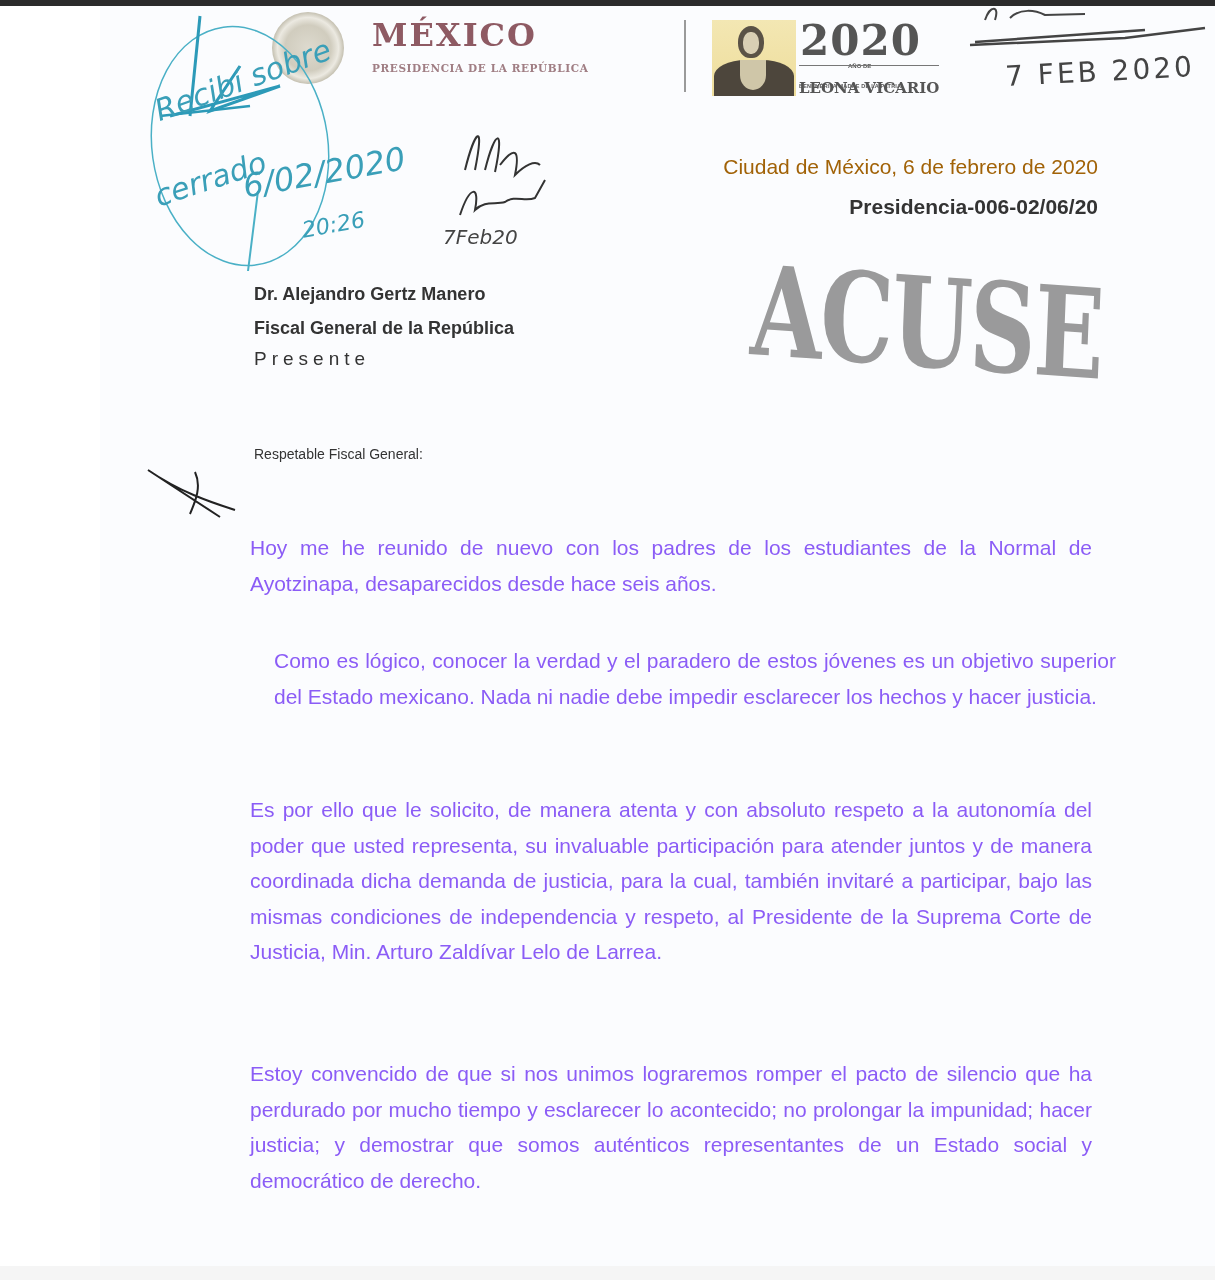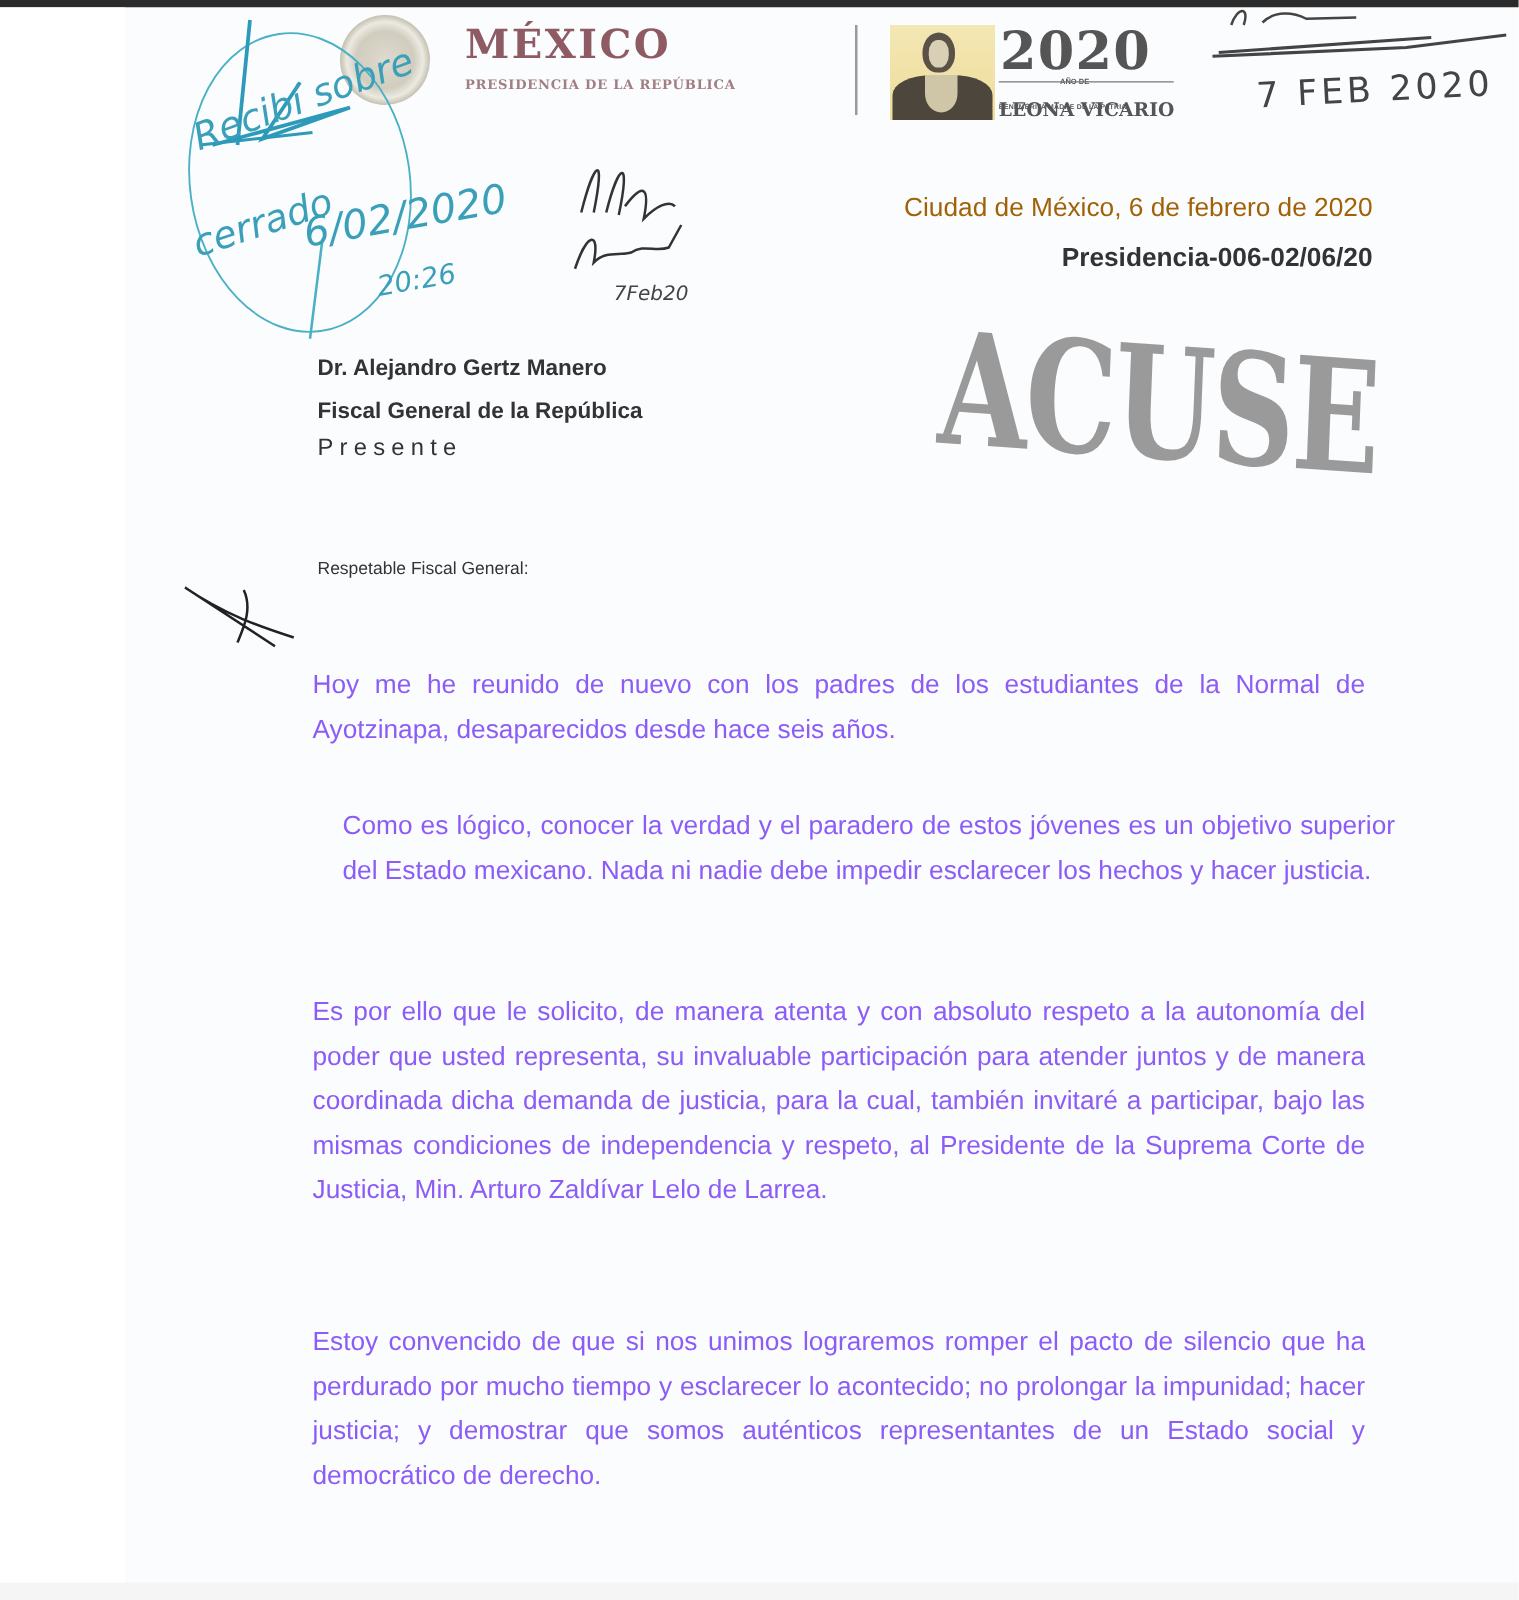--- a/index.html
+++ b/index.html
@@ -109,21 +109,21 @@
 </svg>
 <div class="blue-note" style="left:150px;top:95px;font-size:30px;transform:rotate(-20deg);transform-origin:left top;">Recibí sobre</div>
 <div class="blue-note" style="left:150px;top:180px;font-size:30px;transform:rotate(-18deg);transform-origin:left top;">cerrado</div>
 <div class="blue-note" style="left:240px;top:168px;font-size:32px;transform:rotate(-10deg);transform-origin:left top;">6/02/2020</div>
 <div class="blue-note" style="left:300px;top:218px;font-size:22px;transform:rotate(-10deg);transform-origin:left top;">20:26</div>
 
 <svg style="position:absolute;left:445px;top:110px;" width="140" height="110" viewBox="0 0 140 110">
   <path d="M20 60 C30 20 40 10 30 60 M40 60 C50 20 60 15 50 62 M55 55 C70 35 75 40 70 65 C80 55 90 50 95 55" fill="none" stroke="#333" stroke-width="2"></path>
   <path d="M15 105 C25 75 35 75 30 100 C40 90 50 95 60 92 C70 85 80 92 90 88 L100 70" fill="none" stroke="#333" stroke-width="2"></path>
 </svg>
-<div class="hand" style="left:491px;top:225px;font-size:16px;text-align:center;">7Feb20</div>
+<div class="hand" style="left:443px;top:225px;font-size:20px;text-align:center;">7Feb20</div>
 
 <svg style="position:absolute;left:965px;top:0px;" width="250" height="60" viewBox="0 0 250 60">
   <path d="M20 20 C25 5 35 5 30 20 M45 18 C55 8 70 10 80 15 L120 14" fill="none" stroke="#444" stroke-width="2"></path>
   <path d="M5 45 L160 38 L240 28 M10 42 L180 30" fill="none" stroke="#444" stroke-width="2.5"></path>
 </svg>
 <div class="hand" style="left:1005px;top:55px;font-size:28px;font-style:normal;letter-spacing:3px;transform:rotate(-3deg);">7 FEB 2020</div>
 
 <div class="city-date">Ciudad de México, 6 de febrero de 2020</div>
 <div class="ref-no">Presidencia-006-02/06/20</div>
 

